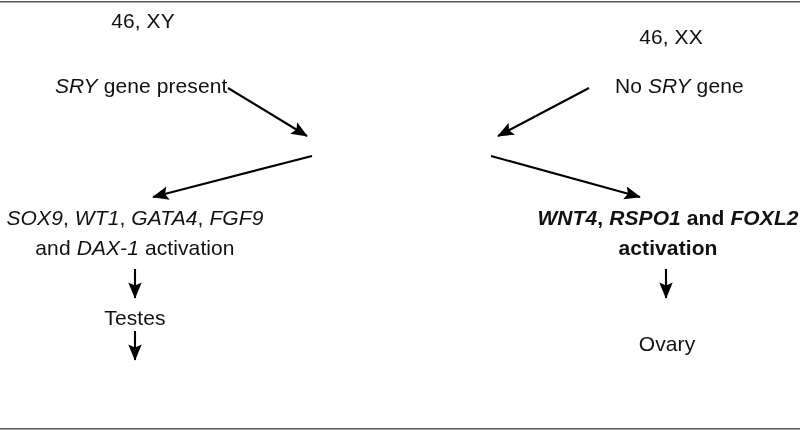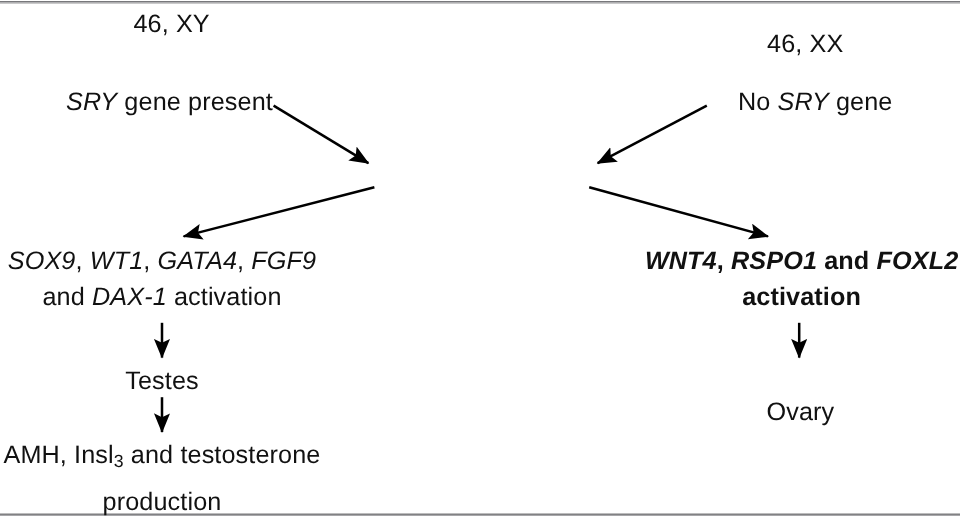--- a/index.html
+++ b/index.html
@@ -83,26 +83,20 @@
     <div>
       <span class="ital">SOX9</span><span>, </span><span class="ital">WT1</span><span>, </span><span class="ital">GATA4</span><span>, </span><span class="ital">FGF9</span>
     </div>
     <div style="margin-top:5px;">
       <span>and </span><span class="ital">DAX-1</span><span> activation</span>
     </div>
   </div>
 
   <div class="lbl ctr" style="left:135px; top:306px;">Testes</div>
 
-  <div class="lbl ctr" style="left:135px; top:368px;">
-    <div>
-      <span>AMH, Insl</span><sub>3</sub><span> and testosterone</span>
-    </div>
-    <div style="margin-top:14px;">production</div>
-  </div>
 
   <div class="lbl ctr" style="left:668px; top:206px;font-weight:bold;">
     <div>
       <span class="ital">WNT4</span><span>, </span><span class="ital">RSPO1</span><span> and </span><span class="ital">FOXL2</span>
     </div>
     <div style="margin-top:5px;">activation</div>
   </div>
 
   <div class="lbl ctr" style="left:667px; top:306px;margin-top:26px;">Ovary</div>
 

